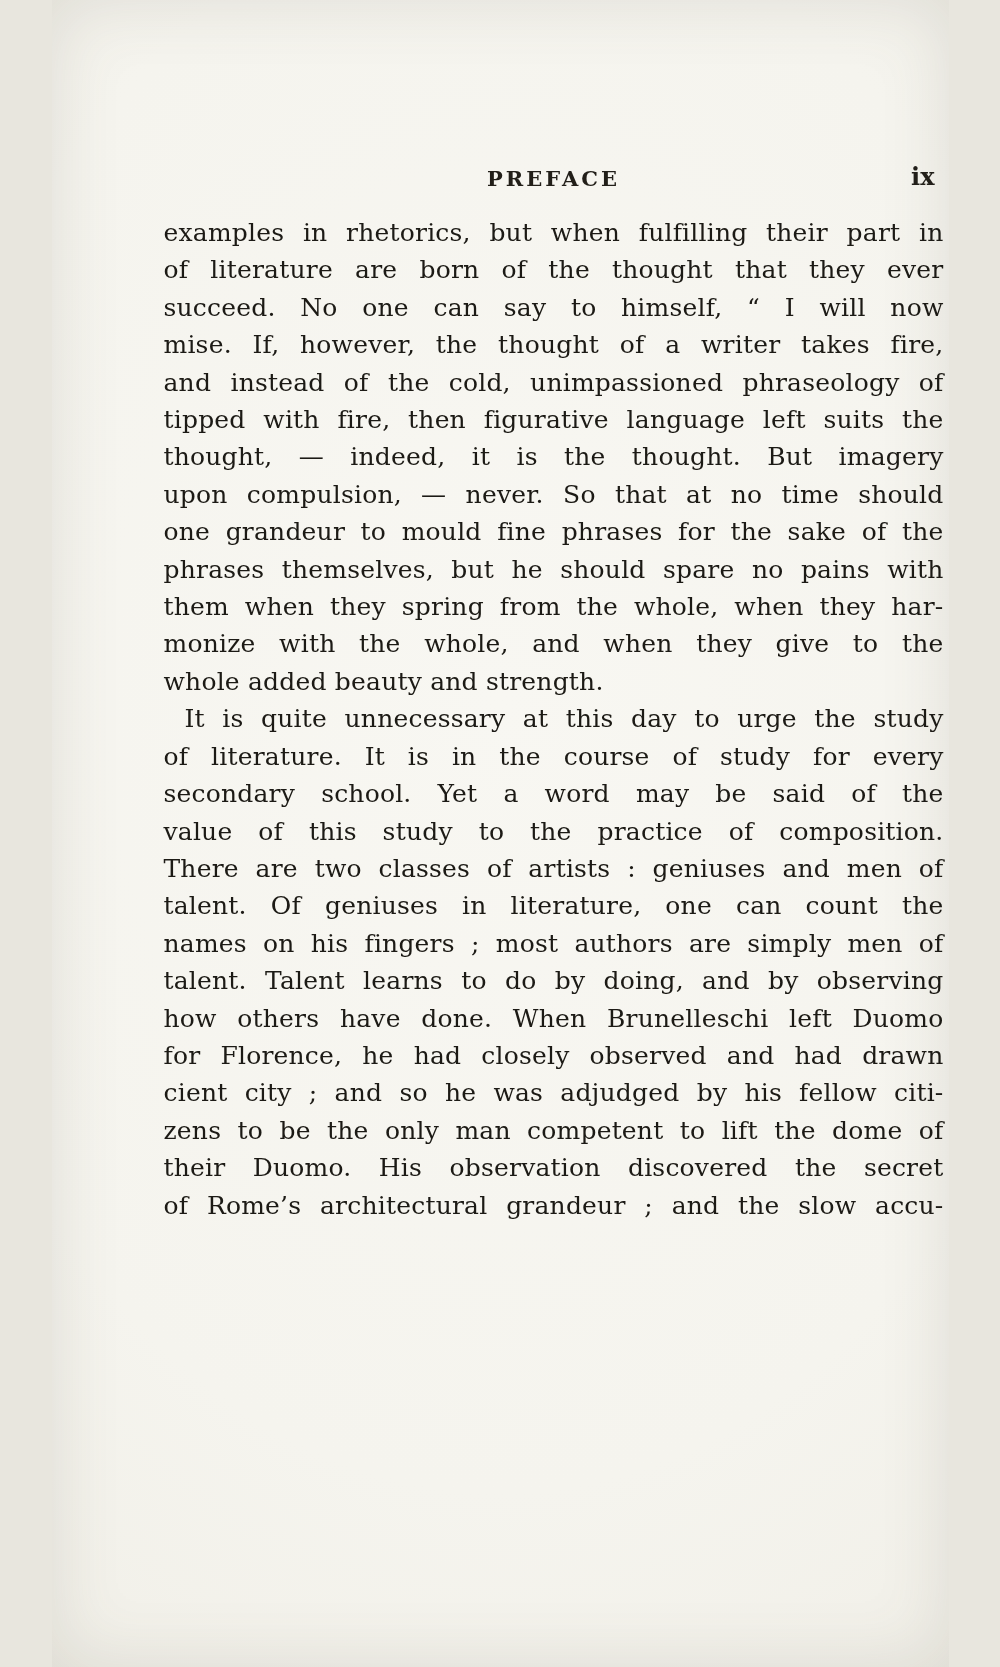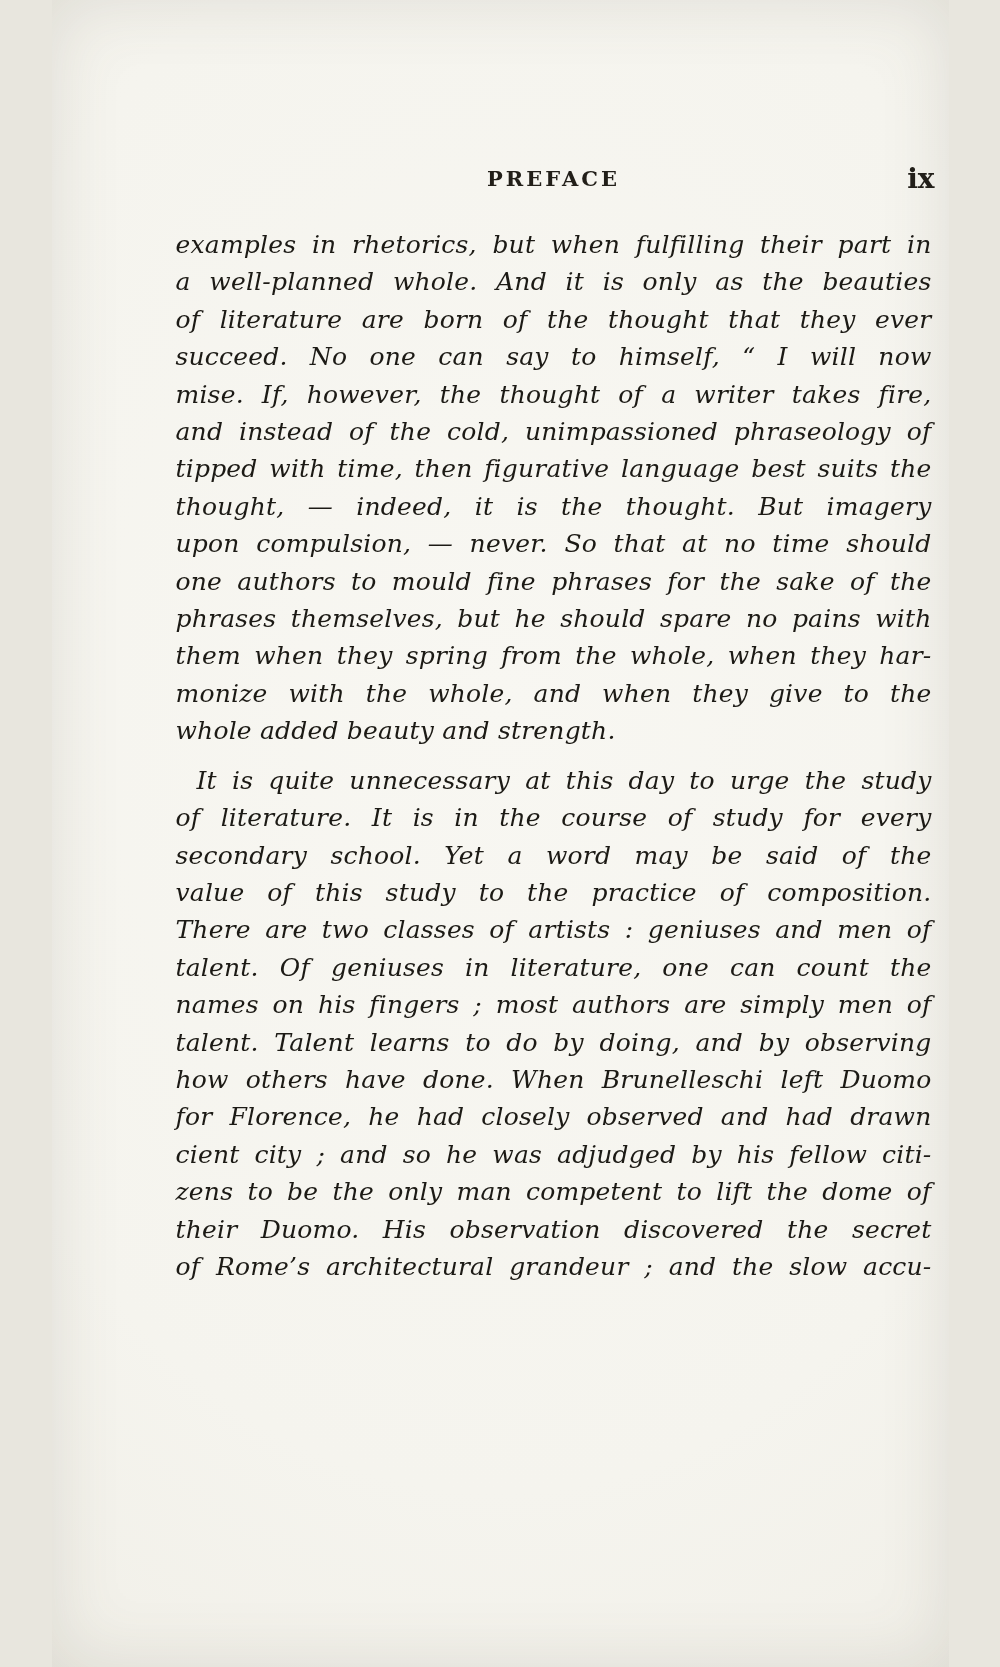--- a/index.html
+++ b/index.html
@@ -32,34 +32,33 @@
     text-align: center;
     font-size: 21px;
     font-weight: 700;
     letter-spacing: 3px;
     color: #221f19;
   }
   .page-number {
     position: absolute;
     right: 8px;
     top: -4px;
-    font-size: 28px;
+    font-size: 24px;
     font-weight: 700;
     color: #221f19;
   }
   .text-block {
     position: absolute;
     top: 214px;
     left: 112px;
     width: 780px;
   }
   .paragraph {
-    margin: 12px;
+    margin: 0;
     padding: 0;
-    font-style: italic;
   }
   .line {
     font-size: 25px;
     line-height: 37.4px;
     text-align: justify;
     text-align-last: justify;
     letter-spacing: 0.2px;
   }
   .line.lastline {
     text-align-last: left;
@@ -72,29 +71,28 @@
 <body>
 
 <div class="page">
   <div class="header">
     <span class="running-title">PREFACE</span>
     <span class="page-number">ix</span>
   </div>
   <div class="text-block">
       <div class="paragraph">
         <div class="line">examples in rhetorics, but when fulfilling their part in</div>
-        <div class="line">a well-planned whole.  And it is only as the beauties</div>
         <div class="line">of literature are born of the thought that they ever</div>
         <div class="line">succeed.  No one can say to himself, “ I will now</div>
         <div class="line">mise.  If, however, the thought of a writer takes fire,</div>
         <div class="line">and instead of the cold, unimpassioned phraseology of</div>
-        <div class="line">tipped with time, then figurative language best suits the</div>
+        <div class="line">tipped with fire, then figurative language left suits the</div>
         <div class="line">thought, — indeed, it is the thought.  But imagery</div>
         <div class="line">upon compulsion, — never.  So that at no time should</div>
-        <div class="line">one authors to mould fine phrases for the sake of the</div>
+        <div class="line">one grandeur to mould fine phrases for the sake of the</div>
         <div class="line">phrases themselves, but he should spare no pains with</div>
         <div class="line">them when they spring from the whole, when they har-</div>
         <div class="line">monize with the whole, and when they give to the</div>
         <div class="line lastline">whole added beauty and strength.</div>
       </div>
       <div class="paragraph">
         <div class="line indent">It is quite unnecessary at this day to urge the study</div>
         <div class="line">of literature.  It is in the course of study for every</div>
         <div class="line">secondary school.  Yet a word may be said of the</div>
         <div class="line">value of this study to the practice of composition.</div>

